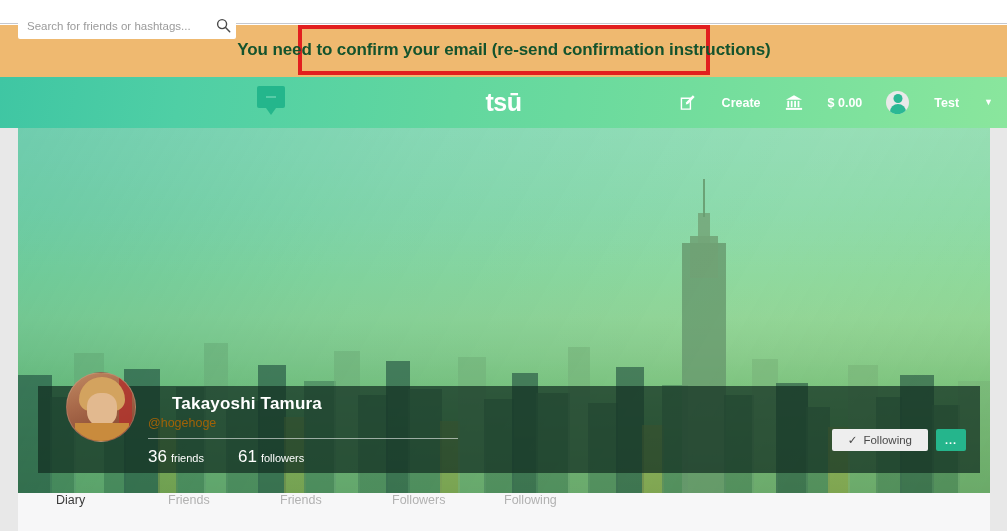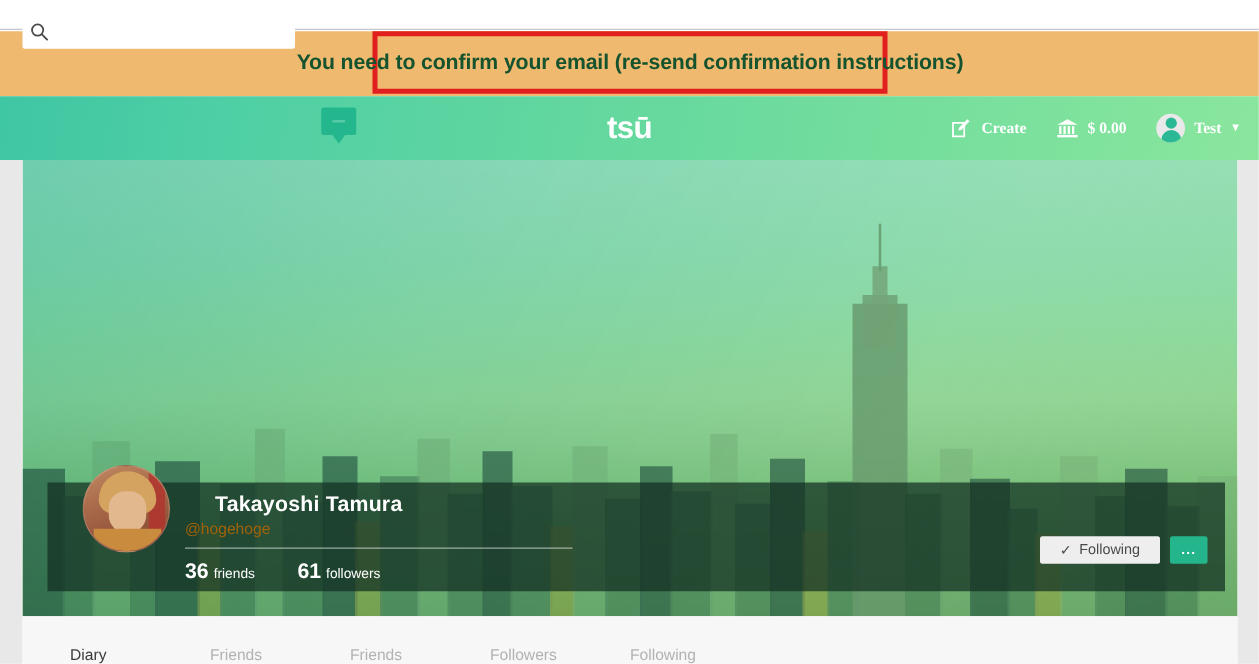--- a/index.html
+++ b/index.html
@@ -108,26 +108,25 @@
     position: relative;
     pointer-events: auto;
   }
 
   .nav-right {
     position: absolute; right: 14px; top: 77px;
     height: 51px;
     display: flex; align-items: center; gap: 24px;
   }
   .nav-item {
-    display: flex; align-items: center; gap: 7px;
+    display: flex; align-items: center; gap: 25px;
     color: #ffffff;
     font-size: 12.5px;
     font-weight: bold;
     white-space: nowrap;
-    font-family: Liberation Serif, serif;
   }
   .nav-item svg { display: block; }
   .avatar-nav {
     width: 23px; height: 23px;
     border-radius: 50%;
     background: #e9e9e9;
     overflow: hidden; position: relative;
   }
   .avatar-nav .head {
     position: absolute; left: 50%; top: 3px;
@@ -260,21 +259,21 @@
   }
   .p-rule {
     margin-top: 8px; width: 310px; height: 1px;
     background: rgba(255,255,255,0.55);
   }
   .p-stats {
     margin-top: 8px;
     display: flex; align-items: baseline; gap: 34px;
     color: #ffffff;
   }
-  .stat-num { font-size: 17px; font-weight: bold; }
+  .stat-num { font-size: 17px; font-weight: normal; }
   .stat-lbl { font-size: 11px; margin-left: 4px; }
 
   .p-right { position: absolute; left: 450px; top: 11px; right: 14px; }
   .p-bio {
     color: #ffffff;
     font-size: 11.5px;
     line-height: 1.45;
     font-family: "DejaVu Sans", sans-serif;
   }
   .p-linkrow {
@@ -306,21 +305,21 @@
     font-size: 11px; font-weight: bold;
     display: flex; align-items: center; justify-content: center;
     cursor: pointer; letter-spacing: 1px;
   }
 
   
   .tabbar {
     position: absolute; left: 0; top: 365px;
     width: 972px; height: 38px;
     background: #f7f7f8;
-    display: flex; align-items: flex-end;
+    display: flex; align-items: flex-start;
     padding-left: 38px;
   }
   .tab {
     font-size: 12.5px;
     color: #b2b2b2;
     width: 112px;
     cursor: pointer;
     white-space: nowrap;
   }
   .tab.active { color: #3b3b3b; }
@@ -331,20 +330,21 @@
 <div class="top-strip"></div>
 
 <div class="alert-bar"></div>
 <div class="alert-box">
   <span class="alert-text">You need to confirm your email (re-send confirmation instructions)</span>
 </div>
 
 <div class="navbar"></div>
 
 <div class="search-wrap">
+  <input class="search-input" type="text" placeholder="Search for friends or hashtags..." style="">
   <span class="search-icon">
     <svg width="15" height="15" viewBox="0 0 16 16">
       <circle cx="6.5" cy="6.5" r="4.8" fill="none" stroke="#4a4a4a" stroke-width="1.5"></circle>
       <line x1="10.2" y1="10.2" x2="14.6" y2="14.6" stroke="#4a4a4a" stroke-width="1.6" stroke-linecap="round"></line>
     </svg>
   </span>
 </div>
 
 <div class="chat-icon">
   <span class="chat-dots"></span>

